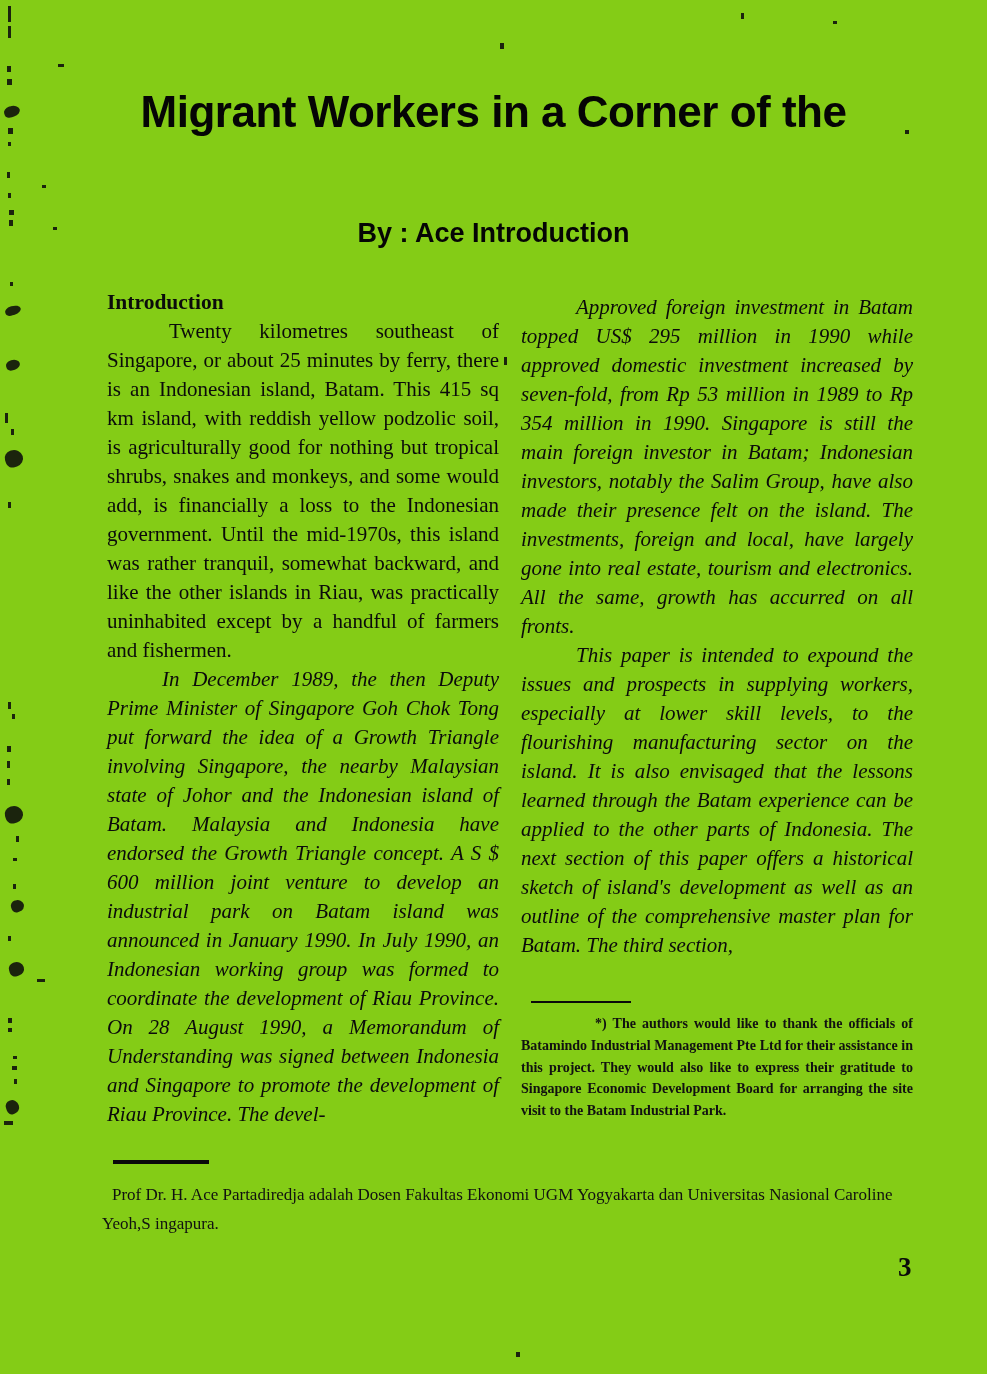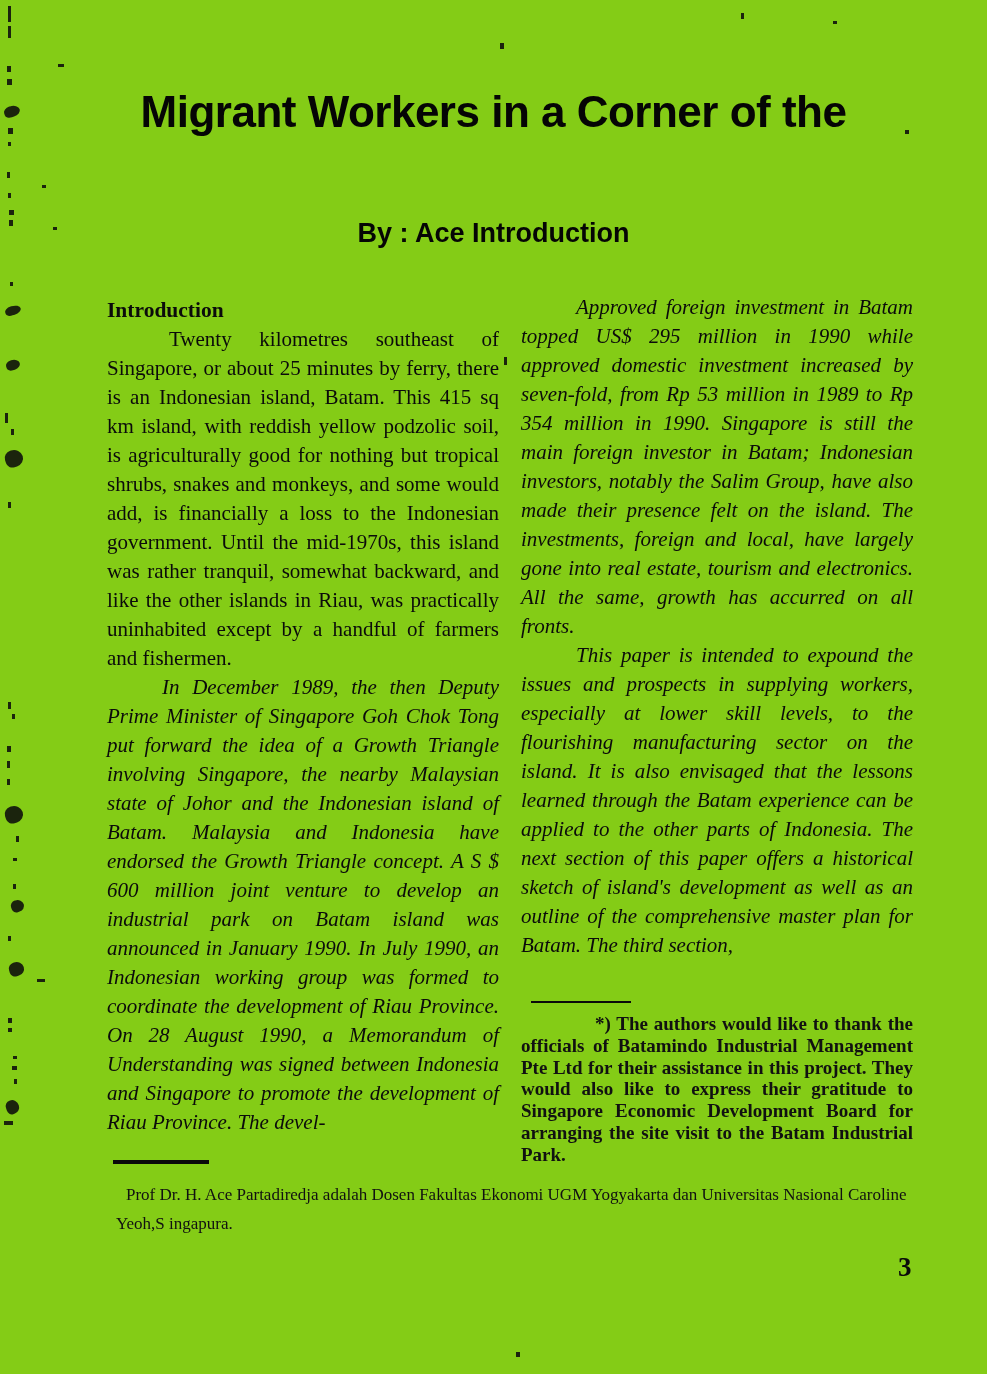--- a/index.html
+++ b/index.html
@@ -45,21 +45,21 @@
     font-size: 27px;
     color: #050505;
   }
   .col {
     position: absolute;
     width: 392px;
     text-align: justify;
     font-size: 21px;
     line-height: 29px;
   }
-  .col-left  { left: 107px; top: 296px; }
+  .col-left  { left: 107px; top: 288px; }
   .col-right { left: 521px; top: 293px; }
   .section-heading {
     margin: 0;
     font-size: 21.5px;
     font-weight: bold;
     text-align: left;
   }
   .col p { margin: 0; }
   p.first-para  { text-indent: 62px; }
   p.indent-para { text-indent: 55px; font-style: italic; }
@@ -69,38 +69,38 @@
     top: 1001px;
     width: 100px;
     height: 2px;
     background: #0a0a0a;
   }
   .footnote {
     position: absolute;
     left: 521px;
     top: 1013px;
     width: 392px;
-    font-size: 19px;
+    font-size: 14px;
     line-height: 21.8px;
     font-weight: bold;
     text-align: justify;
     text-indent: 74px;
     color: #111;
   }
   .footer-rule {
     position: absolute;
     left: 113px;
     top: 1160px;
     width: 96px;
     height: 4px;
     background: #0a0a0a;
   }
   .footer-note {
     position: absolute;
-    left: 116px;
+    left: 102px;
     top: 1180px;
     width: 838px;
     font-size: 17px;
     line-height: 29px;
     text-indent: 10px;
     color: #111;
   }
   .page-number {
     position: absolute;
     left: 898px;

